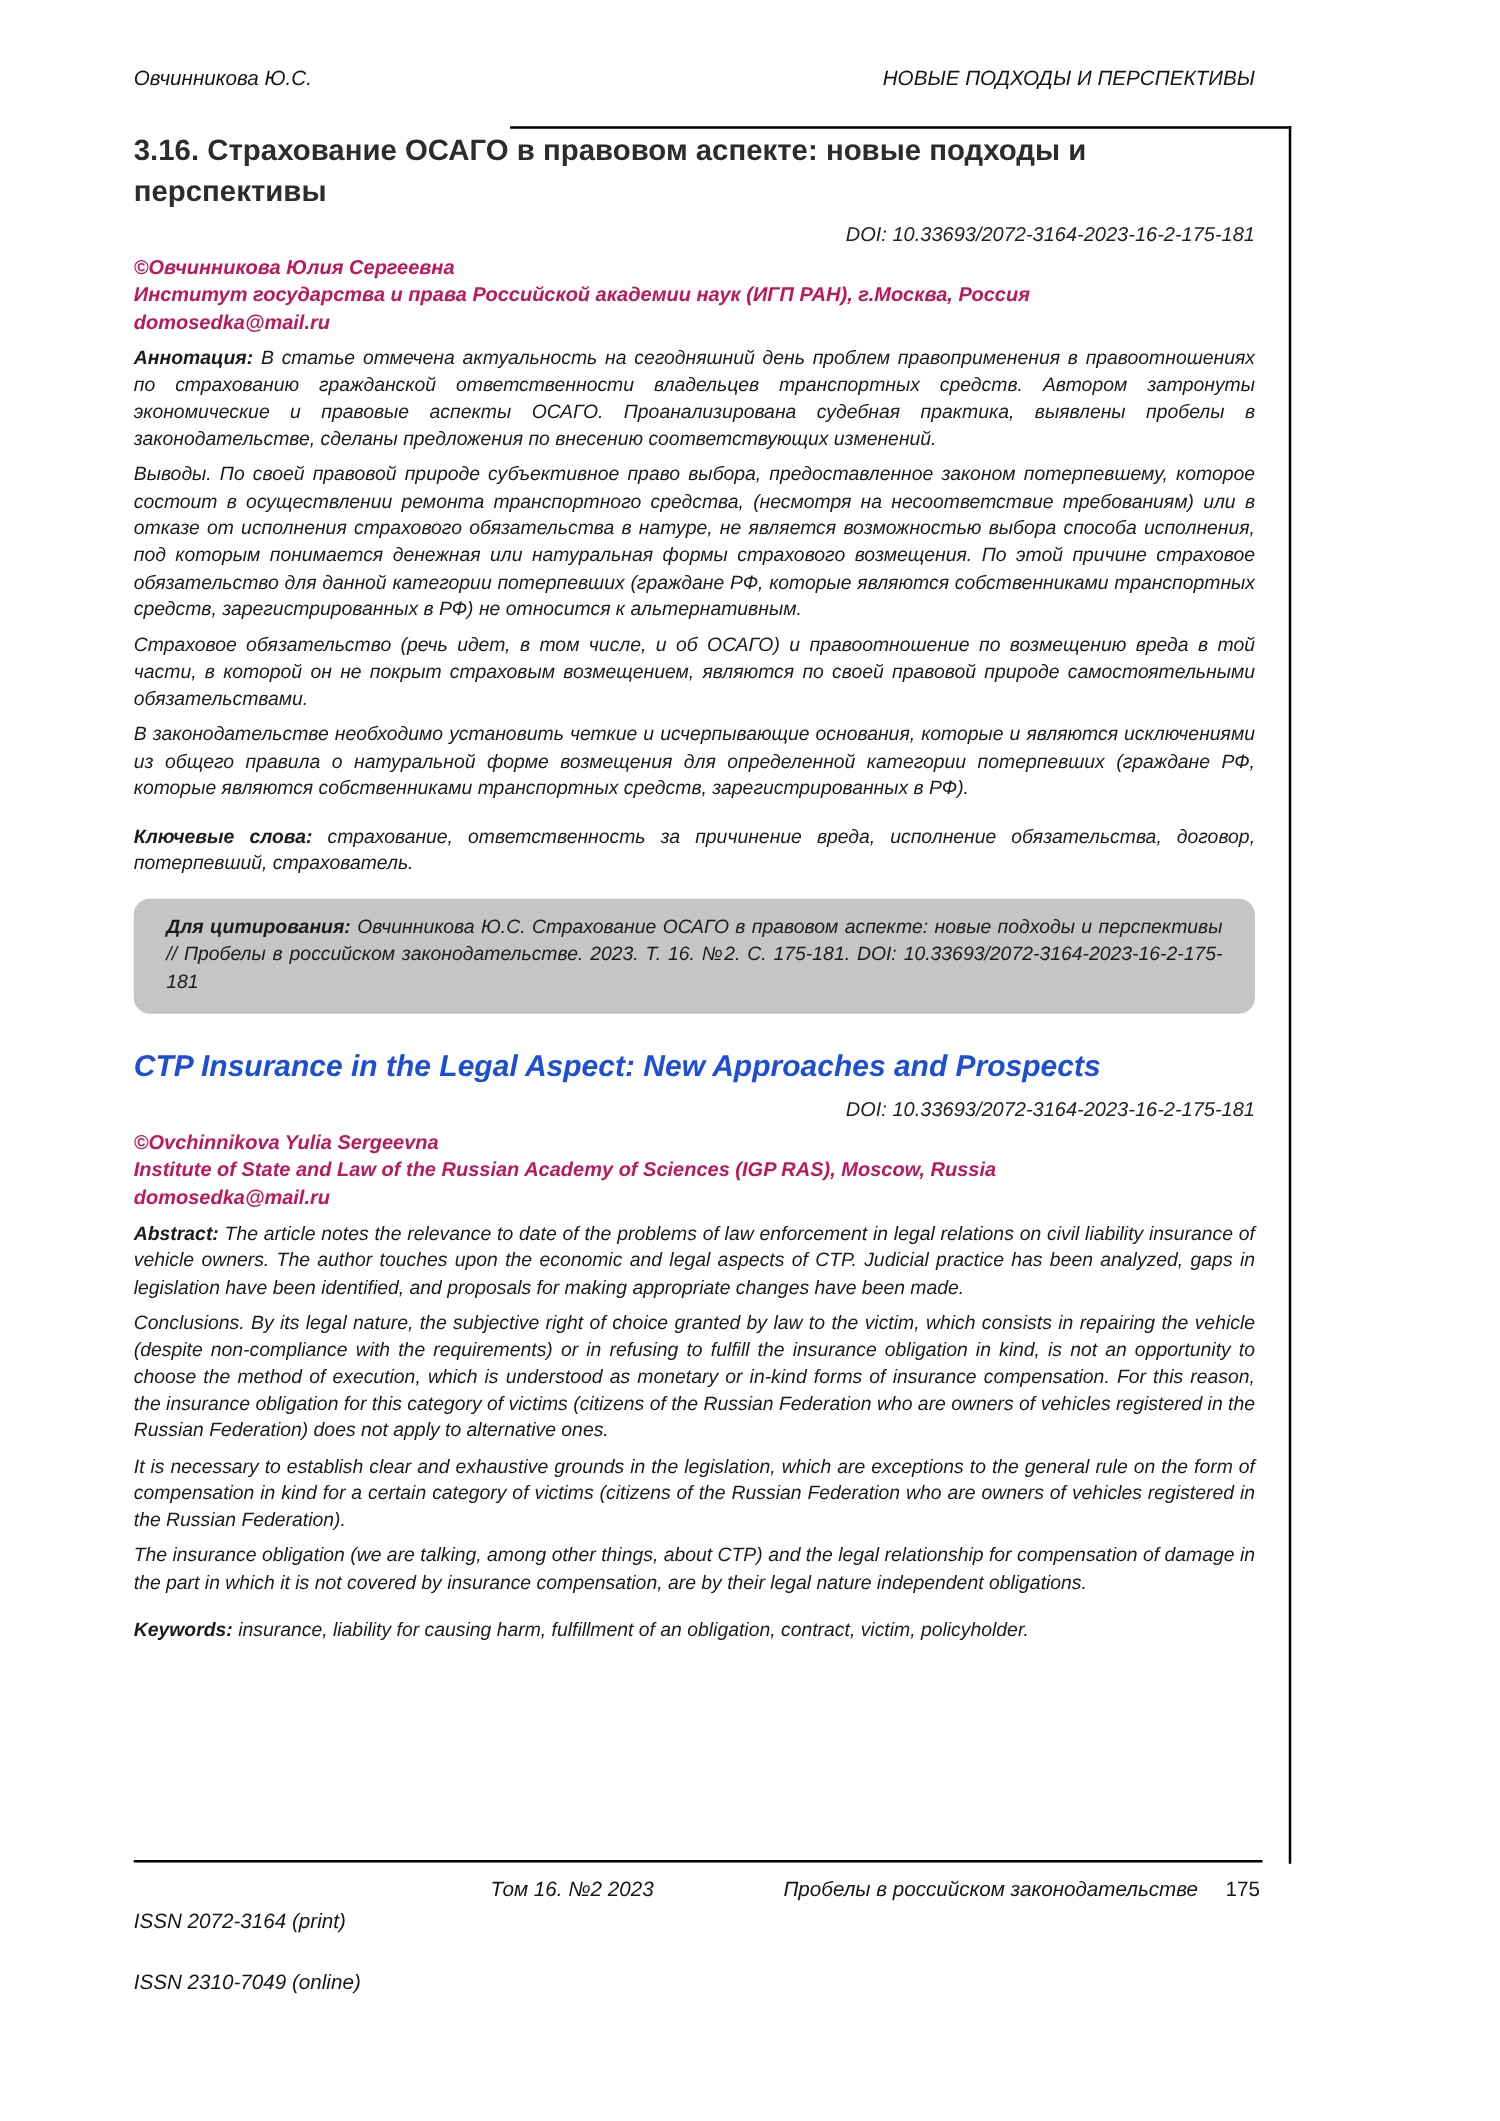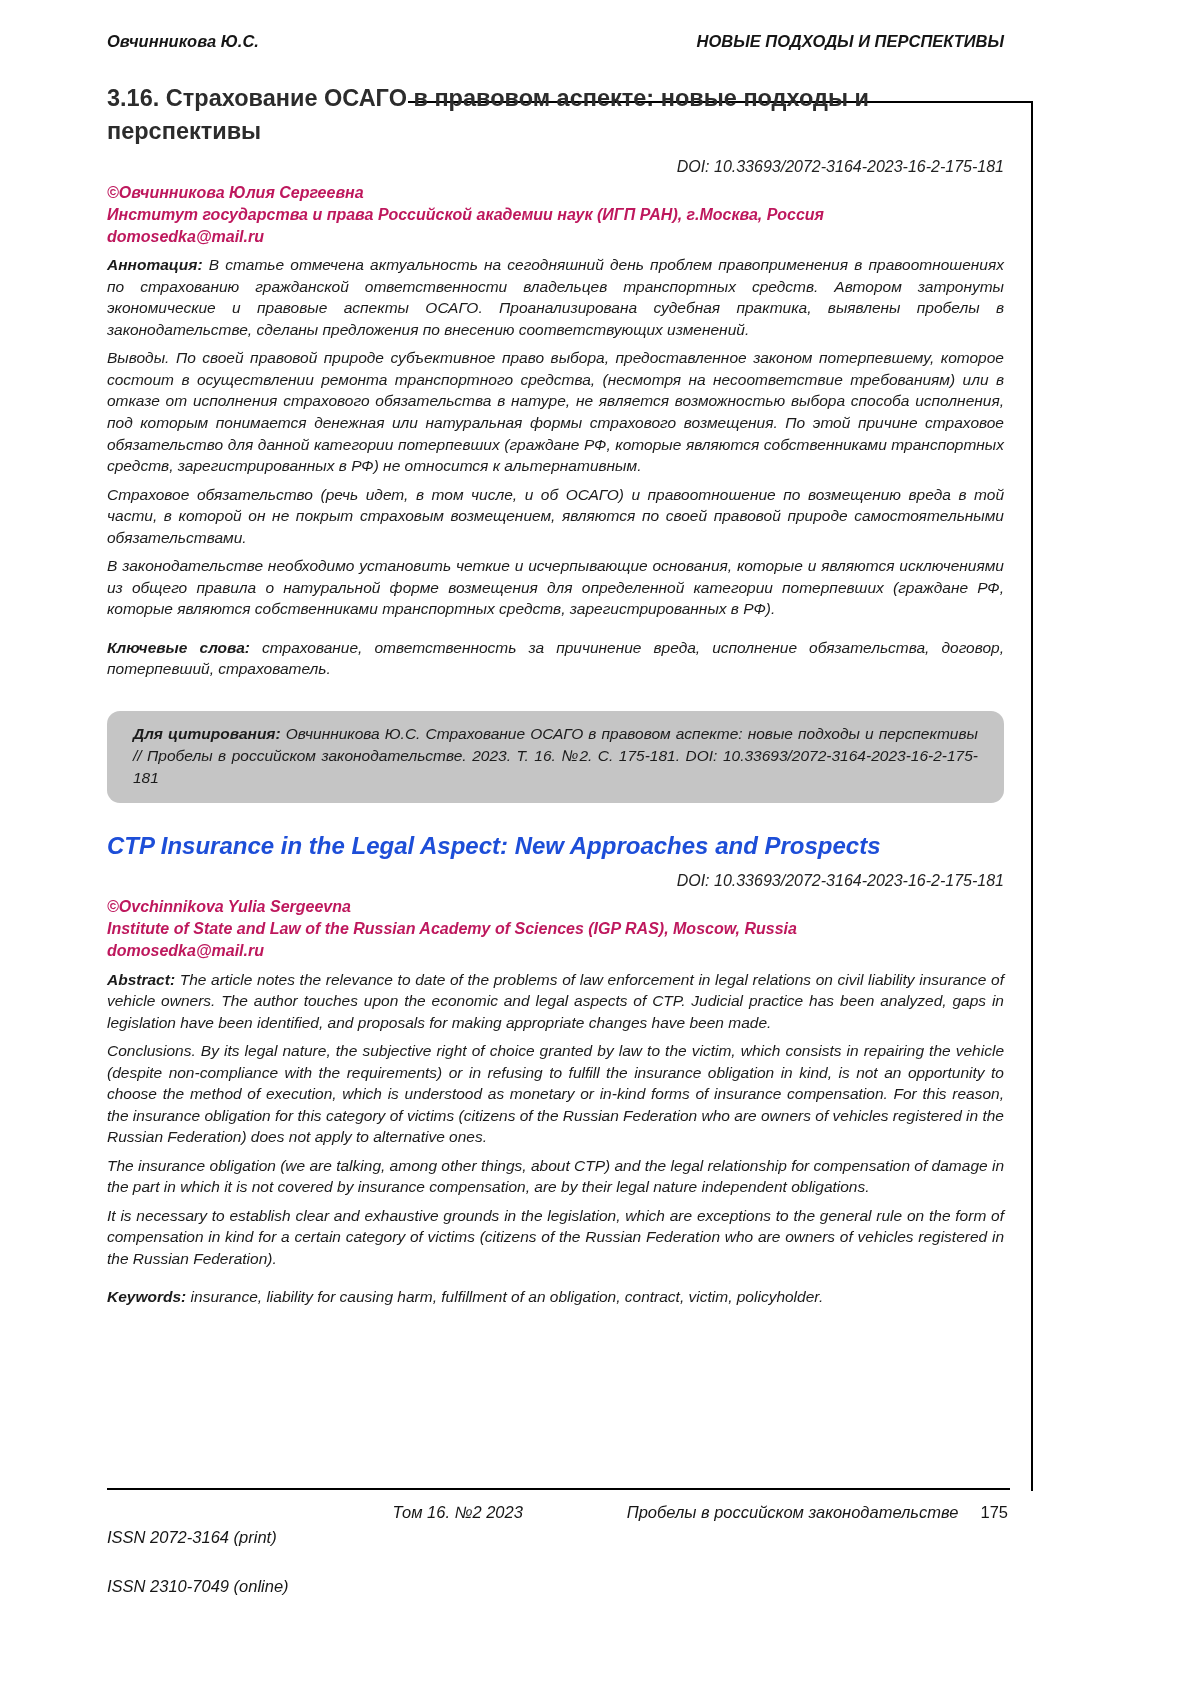--- a/index.html
+++ b/index.html
@@ -12,23 +12,23 @@
     font-family:"Liberation Sans", sans-serif;
     color:#1b1b1b;
     overflow:hidden;
   }
   .content { position:absolute; left:107px; top:0; width:897px; }
 
   .running-head {
     display:flex;
     justify-content:space-between;
     align-items:flex-start;
-    padding-top:30px;
+    padding-top:52px;
     font-style:italic;
-    font-weight:bold;
+    font-weight:normal;
     font-size:16.5px;
     line-height:1.35;
     color:#161616;
     gap:12px;
   }
   .running-title { text-align:right; }
 
   .hrule-top { position:absolute; left:408px; top:101px; width:625px; height:2px; background:#000; }
   .vrule     { position:absolute; left:1031px; top:101px; width:2px; height:1390px; background:#000; }
   .hrule-bottom { position:absolute; left:107px; top:1488px; width:903px; height:2px; background:#000; }
@@ -60,21 +60,21 @@
     font-size:15.5px;
     line-height:1.39;
     text-align:justify;
     margin-top:7px;
     color:#1b1b1b;
   }
   .para .lead { font-weight:bold; }
   .keywords { margin-top:17px; }
 
   .cite-box {
-    margin-top:31px;
+    margin-top:17px;
     background:#c5c5c5;
     border-radius:13px;
     padding:12px 26px 14px 26px;
     font-style:italic;
     font-size:15.5px;
     line-height:1.42;
     text-align:justify;
     color:#1b1b1b;
   }
   .cite-box .lead { font-weight:bold; }
@@ -149,22 +149,22 @@
 
     <div class="authors">
       <div>©Ovchinnikova Yulia Sergeevna</div>
       <div>Institute of State and Law of the Russian Academy of Sciences (IGP RAS), Moscow, Russia</div>
       <div>domosedka@mail.ru</div>
     </div>
 
     <p class="para"><span class="lead">Abstract:</span> <span>The article notes the relevance to date of the problems of law enforcement in legal relations on civil liability insurance of vehicle owners. The author touches upon the economic and legal aspects of CTP. Judicial practice has been analyzed, gaps in legislation have been identified, and proposals for making appropriate changes have been made.</span></p>
 
     <p class="para">Conclusions. By its legal nature, the subjective right of choice granted by law to the victim, which consists in repairing the vehicle (despite non-compliance with the requirements) or in refusing to fulfill the insurance obligation in kind, is not an opportunity to choose the method of execution, which is understood as monetary or in-kind forms of insurance compensation. For this reason, the insurance obligation for this category of victims (citizens of the Russian Federation who are owners of vehicles registered in the Russian Federation) does not apply to alternative ones.</p>
+    <p class="para">It is necessary to establish clear and exhaustive grounds in the legislation, which are exceptions to the general rule on the form of compensation in kind for a certain category of victims (citizens of the Russian Federation who are owners of vehicles registered in the Russian Federation).</p>
     <p class="para">The insurance obligation (we are talking, among other things, about CTP) and the legal relationship for compensation of damage in the part in which it is not covered by insurance compensation, are by their legal nature independent obligations.</p>
-    <p class="para">It is necessary to establish clear and exhaustive grounds in the legislation, which are exceptions to the general rule on the form of compensation in kind for a certain category of victims (citizens of the Russian Federation who are owners of vehicles registered in the Russian Federation).</p>
 
     <p class="para keywords"><span class="lead">Keywords:</span> <span>insurance, liability for causing harm, fulfillment of an obligation, contract, victim, policyholder.</span></p>
 
 
   </div>
 
   <div class="footer">
     <div class="issn-block">
       <div>ISSN 2072-3164 (print)</div>
       <div>ISSN 2310-7049 (online)</div>

